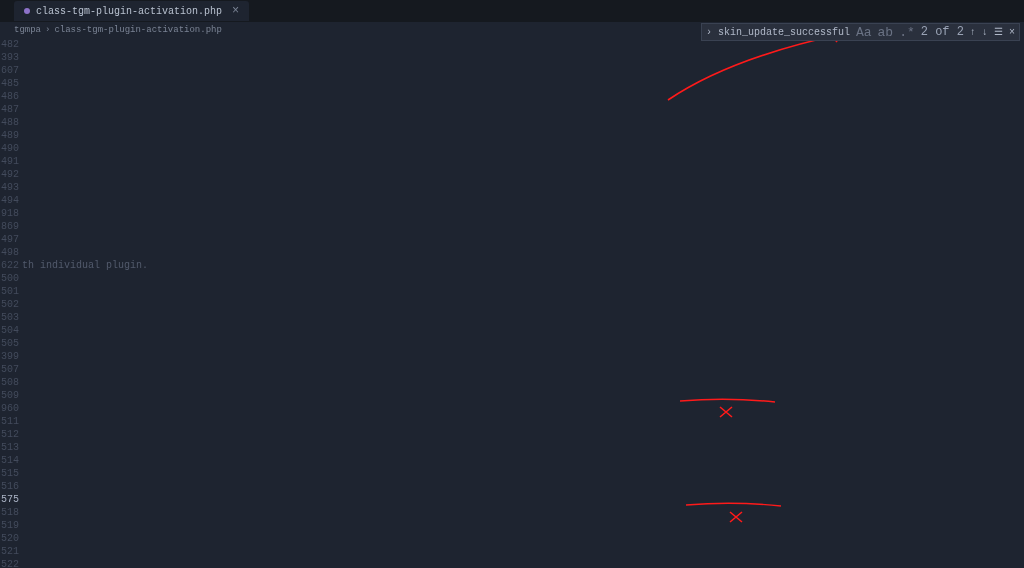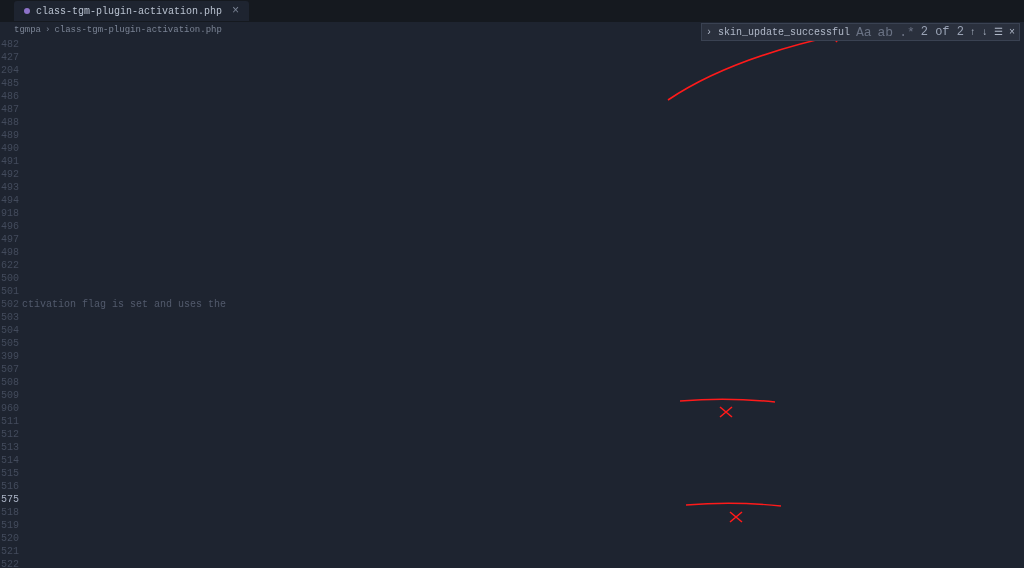--- a/index.html
+++ b/index.html
@@ -115,34 +115,34 @@
   <span class="res">2 of 2</span>
   <span>↑</span>
   <span>↓</span>
   <span>☰</span>
   <span>×</span>
 </div>
 
 <div class="editor">
   <div class="gutter" id="gutter">
       <div>482</div>
-      <div>427</div>
-      <div>204</div>
+      <div>393</div>
+      <div>607</div>
       <div>485</div>
       <div>486</div>
       <div>487</div>
       <div>488</div>
       <div>489</div>
       <div>490</div>
       <div>491</div>
       <div>492</div>
       <div>493</div>
       <div>494</div>
       <div>918</div>
-      <div>496</div>
+      <div>869</div>
       <div>497</div>
       <div>498</div>
       <div>622</div>
       <div>500</div>
       <div>501</div>
       <div>502</div>
       <div>503</div>
       <div>504</div>
       <div>505</div>
       <div>399</div>
@@ -162,22 +162,22 @@
       <div>520</div>
       <div>521</div>
       <div>522</div>
     </div>
   <div class="code">
     <div class="line"></div>
     <div class="line"></div>
     <div class="line"></div>
     <div class="line"></div>
     <div class="line"></div>
-    <div class="line"></div>
-    <div class="line"><span class="c-cm">ctivation flag is set and uses the</span></div>
+    <div class="line"><span class="c-cm">th individual plugin.</span></div>
+    <div class="line"></div>
     <div class="line"></div>
     <div class="line"></div>
     <div class="line"></div>
     <div class="line"></div>
     <div class="line"></div>
     
     
     
     
     

